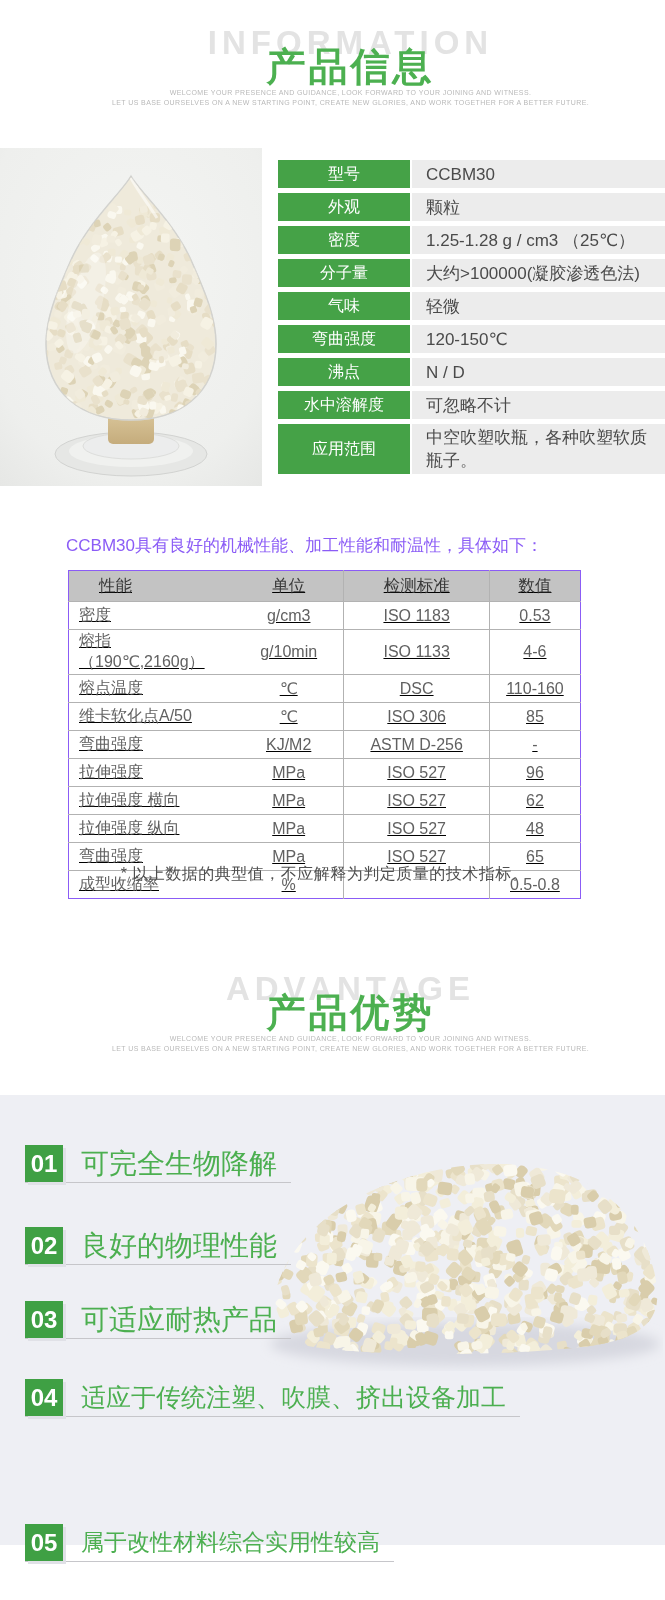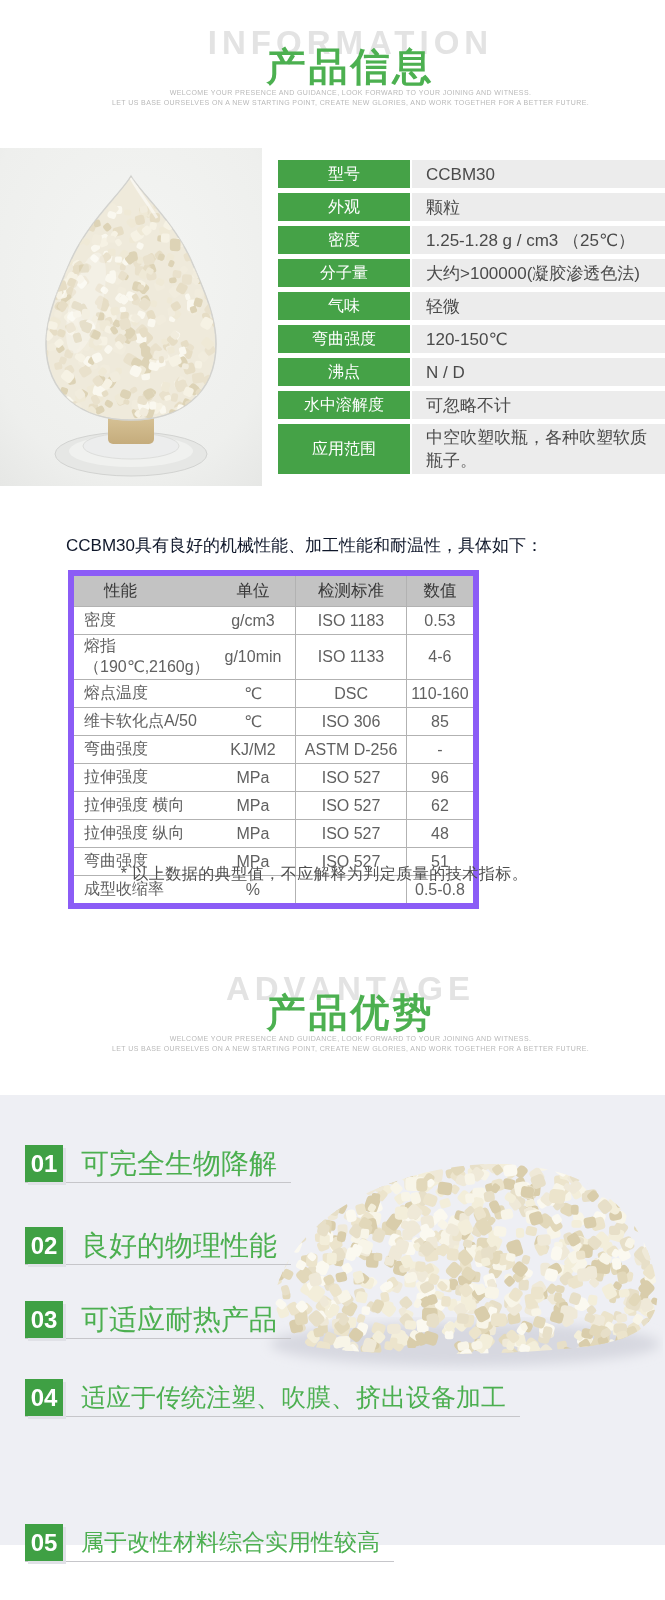--- a/index.html
+++ b/index.html
@@ -25,23 +25,23 @@
   .spec-list{position:absolute;left:278px;top:160px;width:387px;display:flex;
              flex-direction:column;gap:5px;}
   .spec-row{display:flex;height:28px;}
   .spec-row.tall{height:50px;}
   .spec-label{width:132px;background:#45a247;color:#ffffff;font-size:16px;
               display:flex;align-items:center;justify-content:center;flex:none;}
   .spec-value{flex:1;margin-left:2px;background:#ececec;color:#4a4a4a;font-size:17px;
               display:flex;align-items:center;padding:0 6px 0 14px;line-height:23px;}
 
   
-  .props-intro{position:absolute;left:66px;top:534px;width:560px;font-size:17px;color:#0f172a;}
-  .props-table{position:absolute;left:68px;top:570px;width:411px;border-collapse:collapse;
-               border:6px solid #8b5cf6;}
+  .props-intro{position:absolute;left:66px;top:534px;width:560px;font-size:17px;color:#8b5cf6;}
+  .props-table{position:absolute;left:68px;top:570px;width:513px;border-collapse:collapse;
+               border:1px solid #8b5cf6;text-decoration:underline;}
   .props-table th{background:#c3c3c3;color:#383838;font-weight:normal;font-size:16.5px;height:28px;}
   .props-table td{color:#616161;font-size:16px;height:25px;border-top:1px solid #b2b2b2;}
   .props-table th:nth-child(1){text-align:left;padding-left:30px;width:32.3%;}
   .props-table td:nth-child(1){text-align:left;padding-left:10px;}
   .props-table th:nth-child(2),.props-table td:nth-child(2){text-align:center;width:21.5%;}
   .props-table th:nth-child(3),.props-table td:nth-child(3){text-align:center;width:28.4%;border-left:1px solid #b2b2b2;}
   .props-table th:nth-child(4),.props-table td:nth-child(4){text-align:center;width:17.8%;border-left:1px solid #b2b2b2;}
   .props-note{position:absolute;left:68px;top:864px;width:513px;text-align:center;
               font-size:16px;color:#4e4e4e;letter-spacing:.5px;}
 
@@ -620,21 +620,21 @@
         <tr>
           <td>拉伸强度 纵向</td>
           <td>MPa</td>
           <td>ISO 527</td>
           <td>48</td>
         </tr>
         <tr>
           <td>弯曲强度</td>
           <td>MPa</td>
           <td>ISO 527</td>
-          <td>51</td>
+          <td>65</td>
         </tr>
         <tr>
           <td>成型收缩率</td>
           <td>%</td>
           <td></td>
           <td>0.5-0.8</td>
         </tr>
       </tbody>
   </table>
   <div class="props-note">* 以上数据的典型值，不应解释为判定质量的技术指标。</div>

